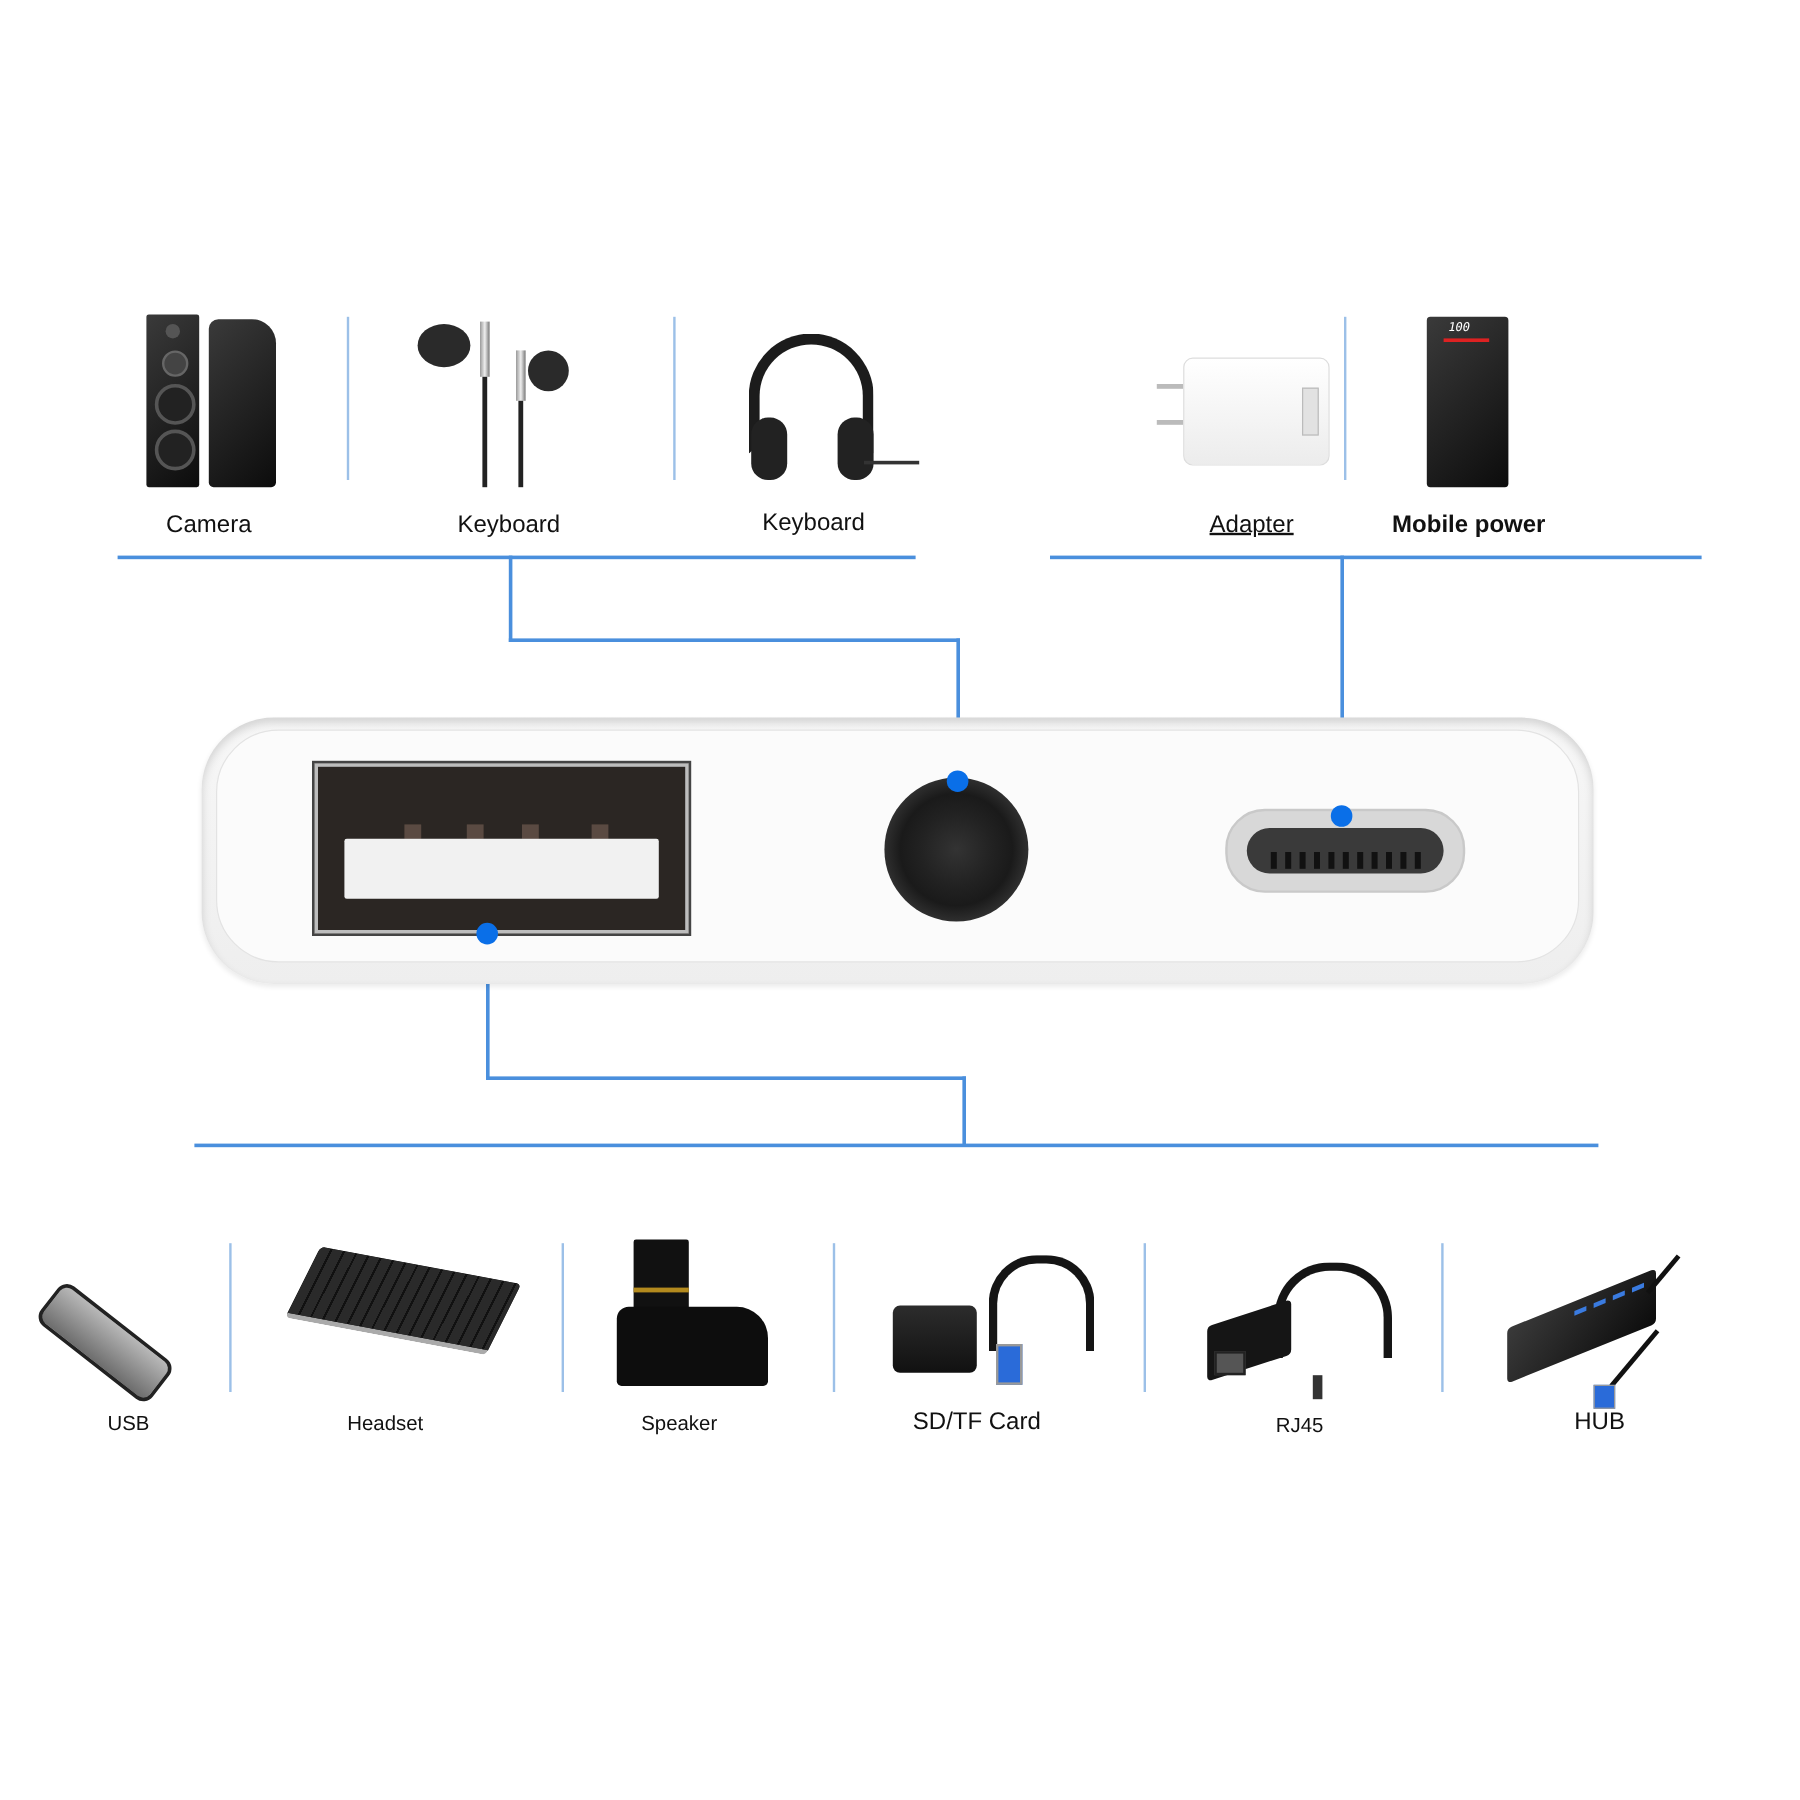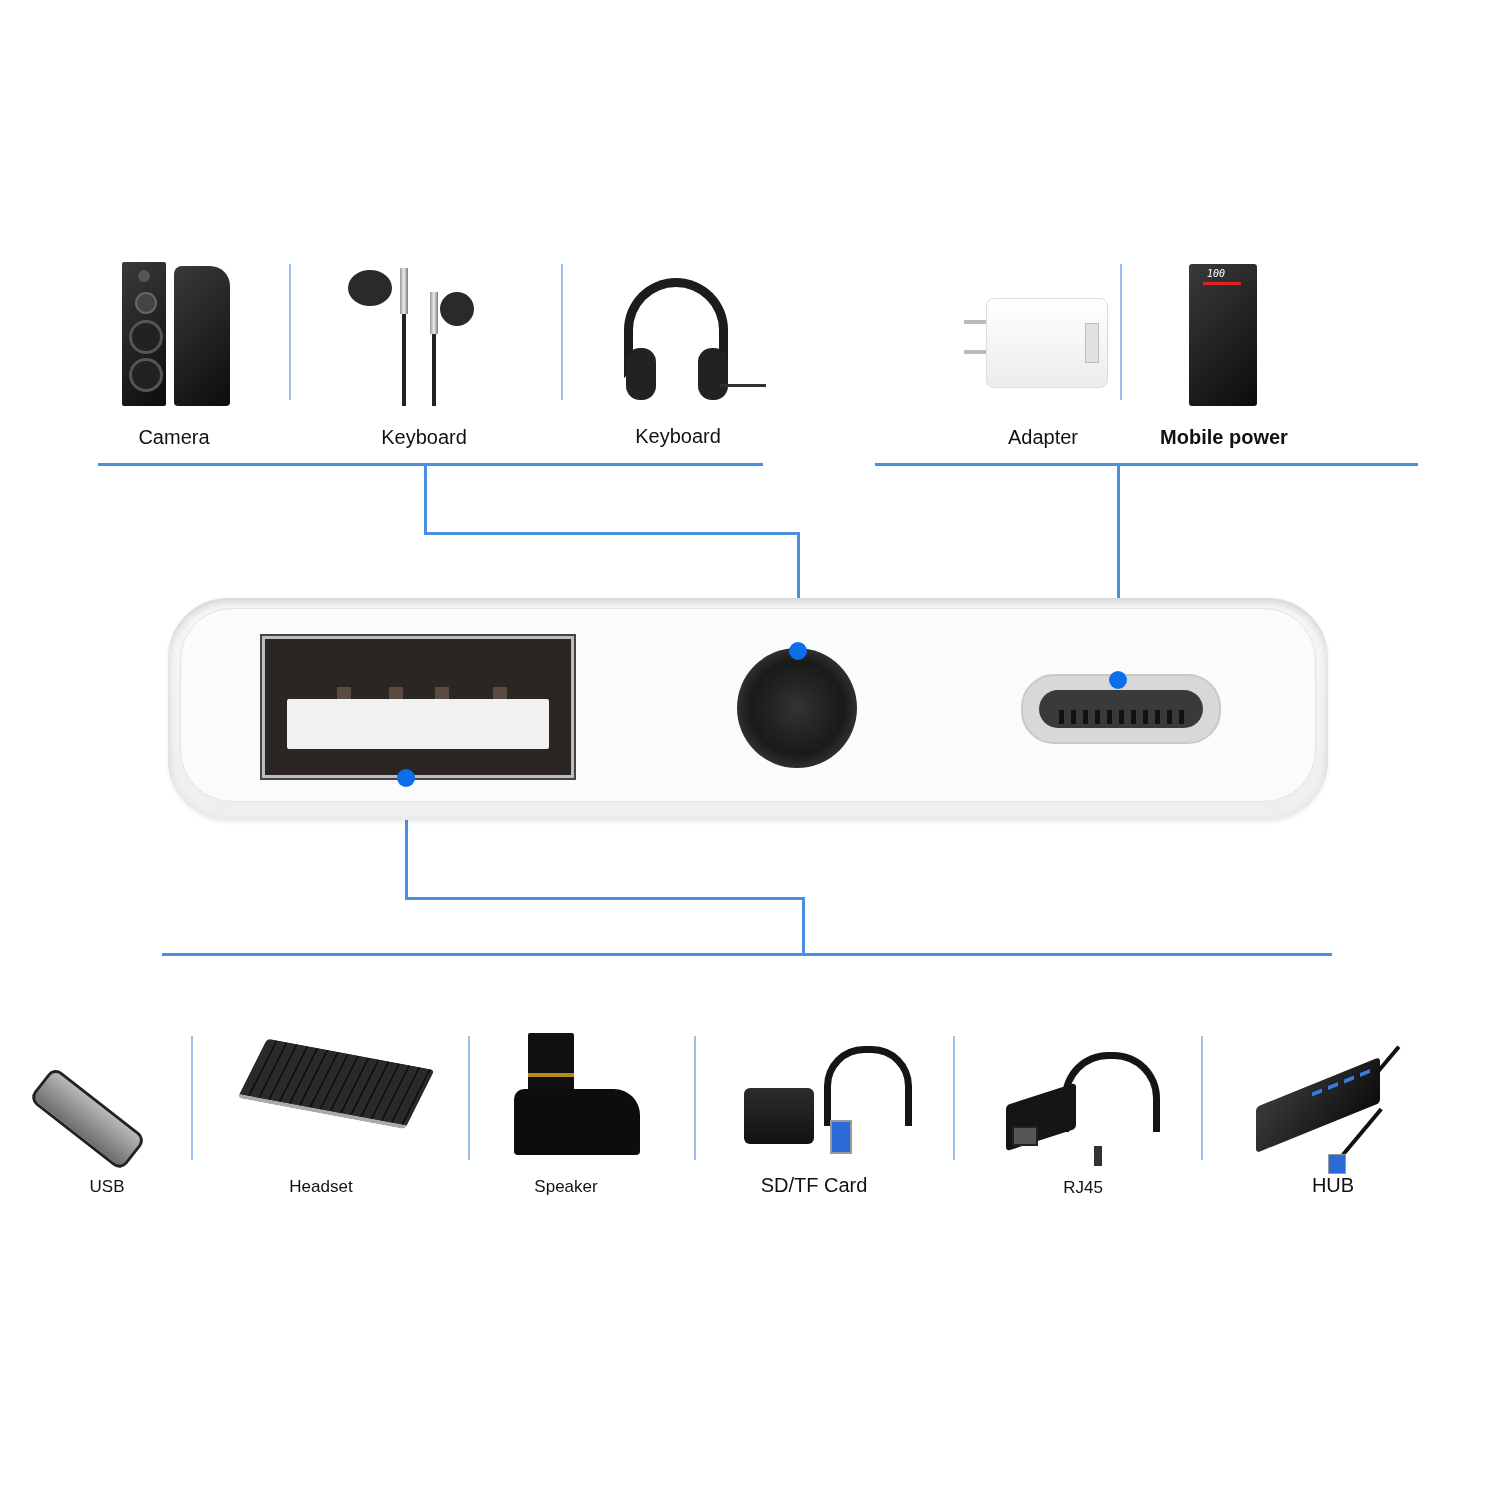--- a/index.html
+++ b/index.html
@@ -73,21 +73,21 @@
       <div style="position:absolute;right:8px;top:24px;width:12px;height:38px;background:#e2e2e2;border:1px solid #bbb;"></div>
     </div>
   </div>
   <div class="sep" style="left:1120px;top:264px;height:136px;"></div>
 
   <div class="device blk" style="left:1189px;top:264px;width:68px;height:142px;border-radius:3px;">
     <div style="position:absolute;left:18px;top:4px;font-size:10px;color:#fff;font-family:'DejaVu Sans Mono',monospace;">100</div>
     <div style="position:absolute;left:14px;top:18px;width:38px;height:3px;background:#d22;"></div>
   </div>
 
-  <div class="label" style="left:1043px;top:426px;">Adapter</div>
+  <div class="label" style="left:1043px;top:426px;text-decoration:underline;">Adapter</div>
   <div class="label" style="left:1224px;top:426px;font-weight:bold;">Mobile power</div>
   <div class="hline" style="left:875px;top:463px;width:543px;"></div>
 </div>
 
 <div>
   <div class="vline" style="left:424px;top:463px;height:72px;"></div>
   <div class="hline" style="left:424px;top:532px;width:376px;"></div>
   <div class="vline" style="left:797px;top:532px;height:118px;"></div>
 </div>
 <div>

